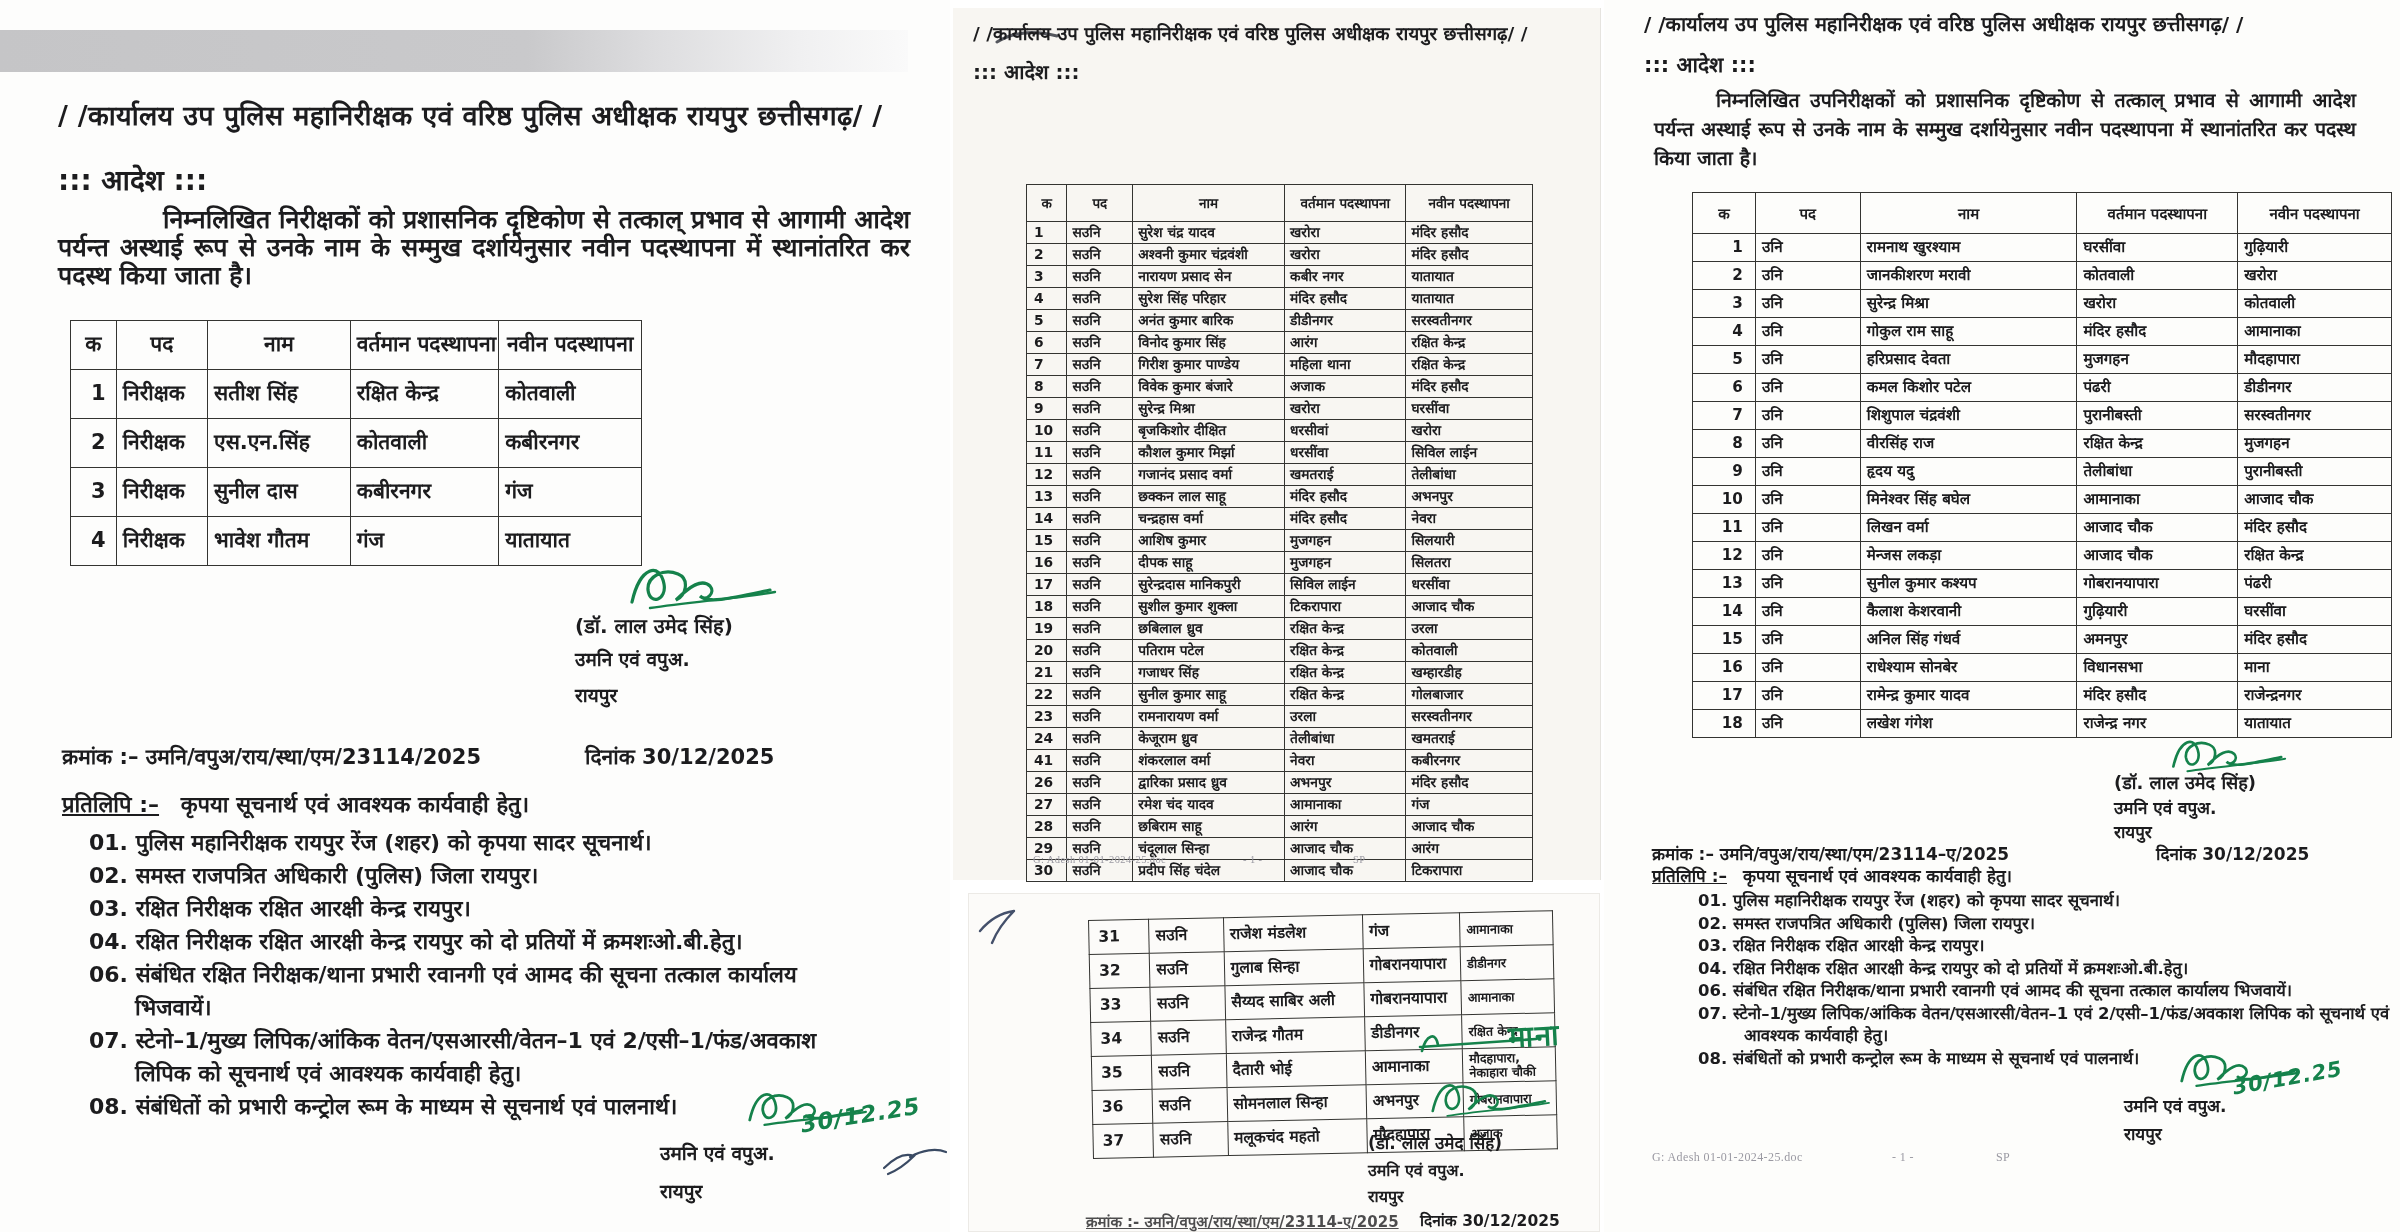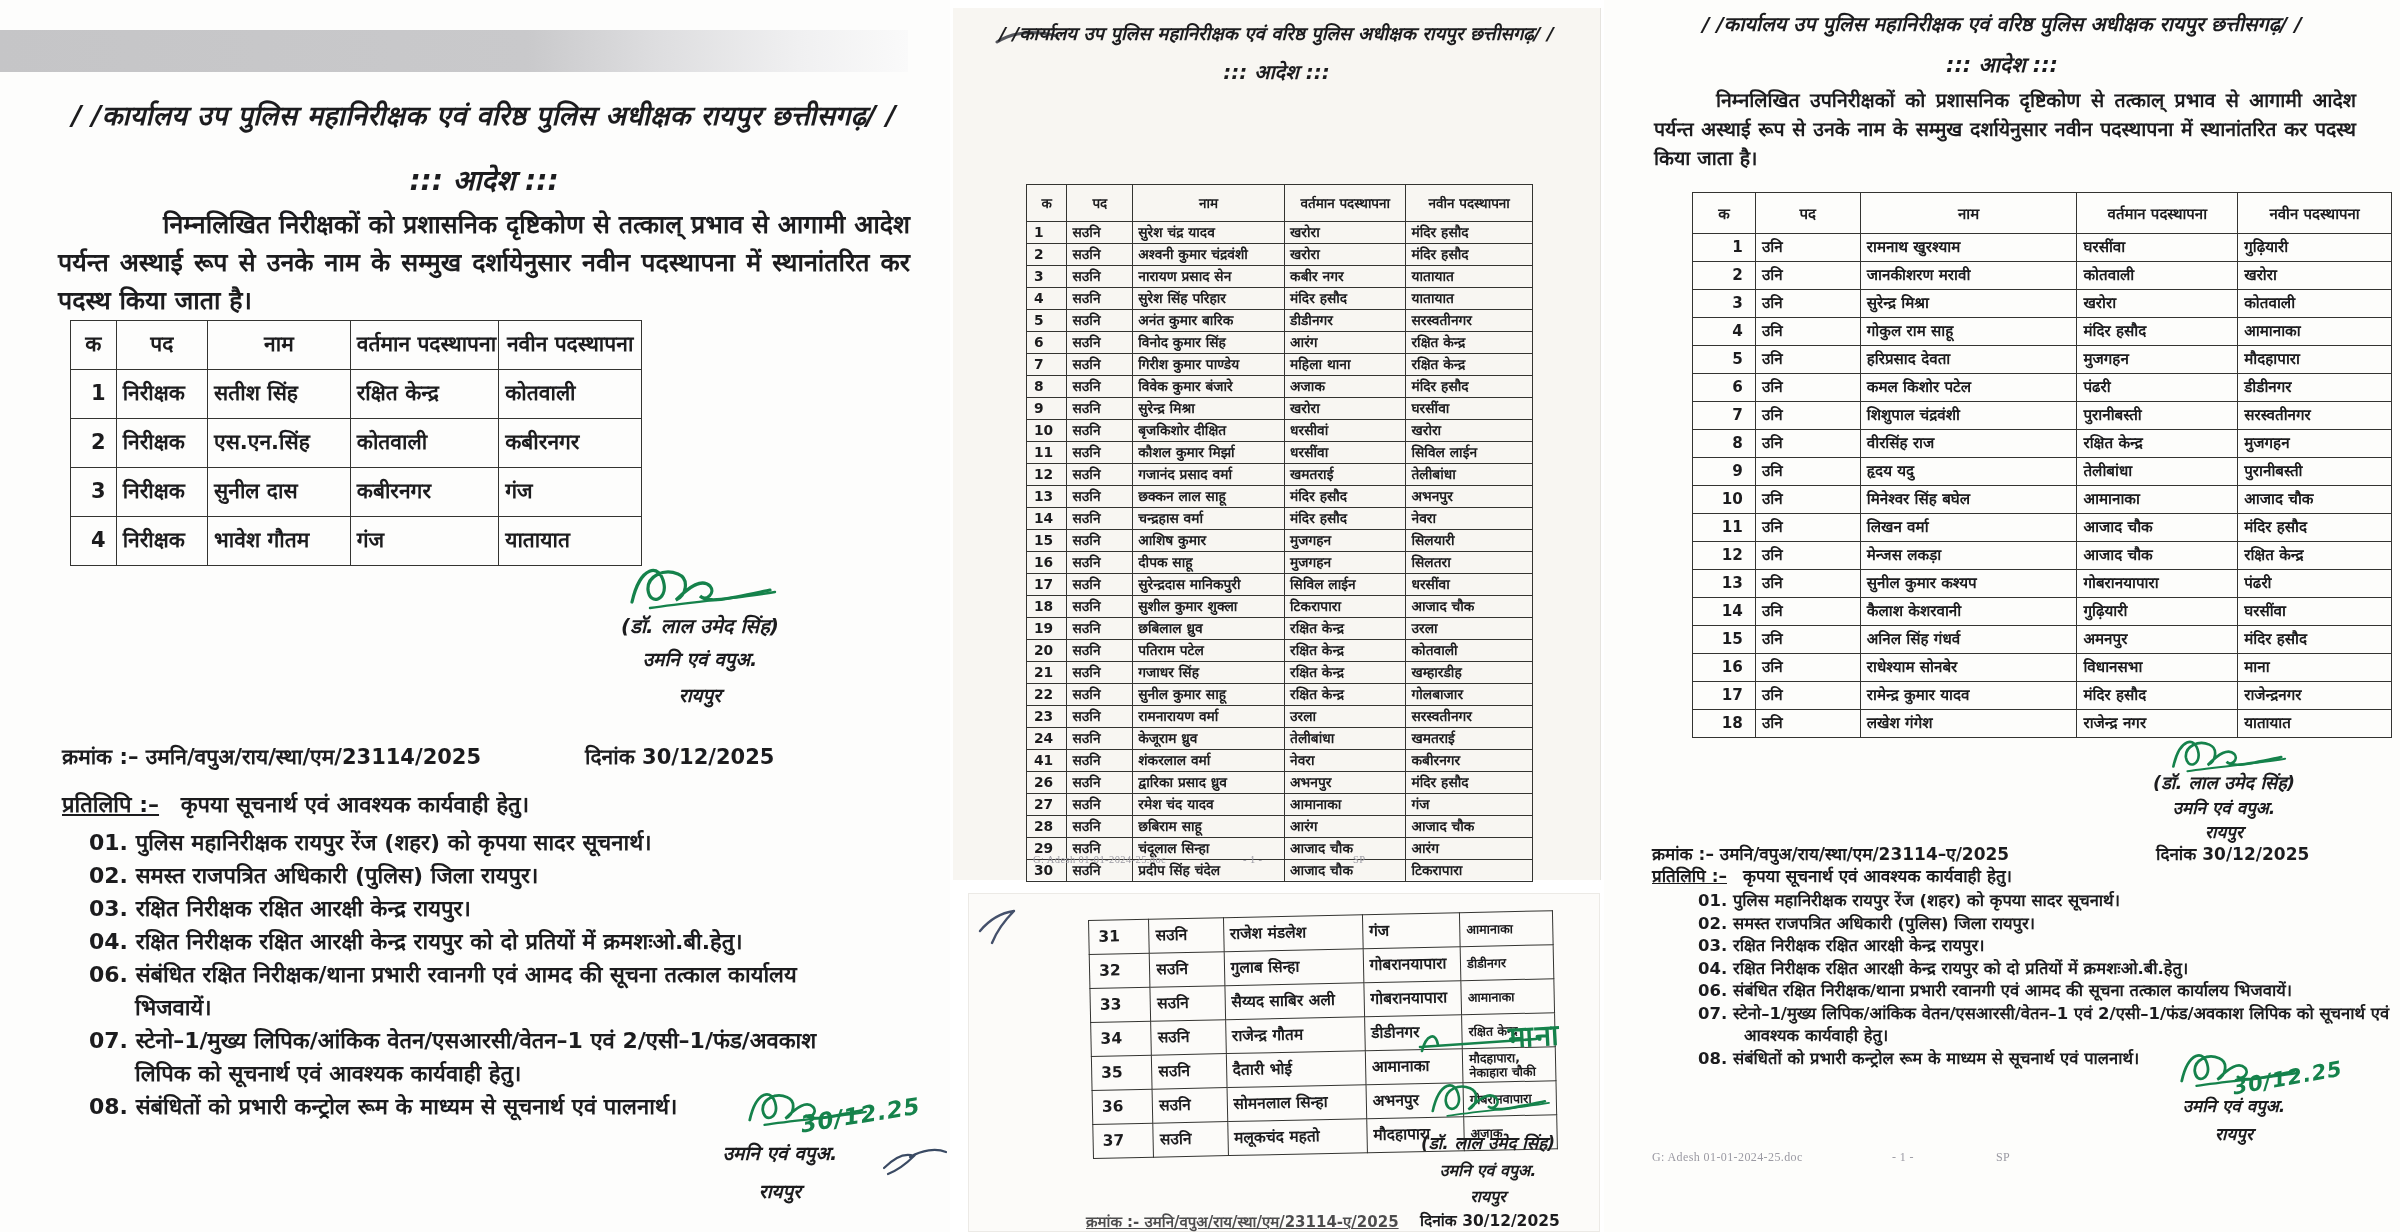--- a/index.html
+++ b/index.html
@@ -1,28 +1,28 @@
 <!DOCTYPE html>
 <html><head>
 <meta charset="utf-8">
 <style>
   html,body{margin:0;padding:0;background:#fff;}
   #canvas{position:relative;width:2400px;height:1232px;background:#ffffff;overflow:hidden;
     font-family:"DejaVu Sans","Liberation Sans",sans-serif;color:#1c1c1e;font-weight:700;}
   .page{position:absolute;}
   .abs{position:absolute;}
-  .center{text-align:center;font-style:italic;}
+  .center{text-align:left;}
   .justify{text-align:justify;}
   
   .page-left{left:0;top:0;width:950px;height:1232px;background:#fdfdfc;}
   .scan-band{position:absolute;left:0;top:30px;width:908px;height:42px;
     background:linear-gradient(to right,#c5c5c7 0%,#c9c9cb 58%,#dddddf 72%,#f0f0f1 88%,#fafafa 100%);}
   .l-title{top:96px;left:58px;width:852px;font-size:27px;letter-spacing:.3px;}
   .l-order{top:160px;left:58px;width:852px;font-size:28px;}
-  .l-intro{top:206px;left:58px;width:852px;font-size:25px;line-height:38px;text-indent:105px;}
+  .l-intro{top:206px;left:58px;width:852px;font-size:25px;line-height:28px;text-indent:105px;}
   .l-table{left:70px;top:320px;width:572px;border-collapse:collapse;table-layout:fixed;}
   .l-table th,.l-table td{border:2px solid #2a2a28;padding:2px 6px;font-size:21px;line-height:1.2;overflow:hidden;white-space:nowrap;}
   .l-table th{height:44px;text-align:center;}
   .l-table td{height:44px;text-align:left;}
   .l-table td.num{text-align:right;padding-right:10px;}
   
   .doc-table{border-collapse:collapse;table-layout:fixed;}
   .doc-table th,.doc-table td{border:1.5px solid #343431;overflow:hidden;white-space:nowrap;}
   
   .page-mid1{left:953px;top:8px;width:647px;height:872px;background:#f8f6f2;border-right:1px solid #e6e4df;}

